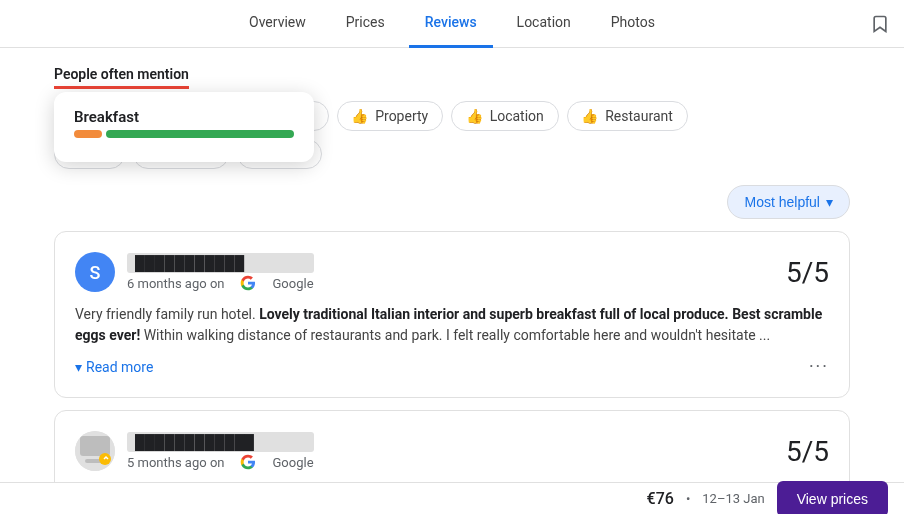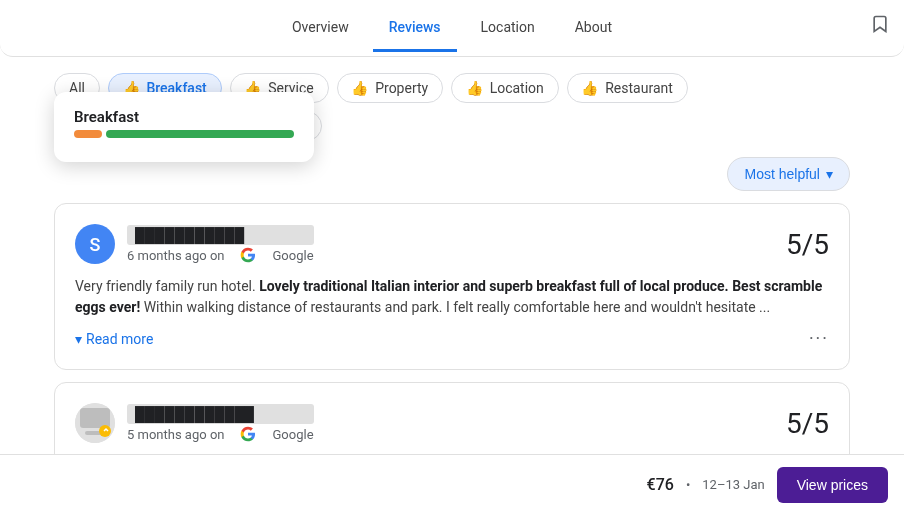--- a/index.html
+++ b/index.html
@@ -12,23 +12,22 @@
       position: relative;
     }
 
     
     .top-nav {
       display: flex;
       align-items: center;
       justify-content: center;
       border-bottom: 1px solid #e0e0e0;
       padding: 0 16px;
-      height: 57px;
+      height: 48px;
       gap: 8px;
-      border-radius: 13px;
     }
     .nav-item {
       padding: 12px 16px;
       font-size: 14px;
       color: #444;
       cursor: pointer;
       border-bottom: 3px solid transparent;
       height: 48px;
       display: flex;
       align-items: center;
@@ -264,21 +263,21 @@
       cursor: pointer;
       letter-spacing: 2px;
     }
 
     
     .bottom-bar {
       position: fixed;
       bottom: 0;
       right: 0;
       left: 0;
-      height: 60px;
+      height: 32px;
       background: #fff;
       border-top: 1px solid #e0e0e0;
       display: flex;
       align-items: center;
       justify-content: flex-end;
       padding: 0 16px;
       gap: 12px;
     }
     .price-text {
       font-size: 16px;
@@ -307,33 +306,35 @@
       justify-content: center;
       width: 16px;
       height: 16px;
     }
   </style>
 </head>
 <body>
 
 <nav class="top-nav">
   <div class="nav-item">Overview</div>
+  <div class="nav-item">Prices</div>
   <div class="nav-item active">Reviews</div>
   <div class="nav-item">Location</div>
-  <div class="nav-item">About</div>
+  <div class="nav-item">Photos</div>
   <div class="bookmark-btn">
     <svg width="20" height="20" viewBox="0 0 24 24" fill="none" stroke="#5f6368" stroke-width="2">
       <path d="M19 21l-7-5-7 5V5a2 2 0 0 1 2-2h10a2 2 0 0 1 2 2z"></path>
     </svg>
   </div>
 </nav>
 
 <div class="content">
 
   <div class="people-mention">
+    <div class="people-mention-title">People often mention</div>
 
     
     <div class="chips-row">
       <div class="chip">
         <span>All</span>
       </div>
       <div class="chip active">
         <span class="thumb-icon">👍</span>
         <span>Breakfast</span>
       </div>

